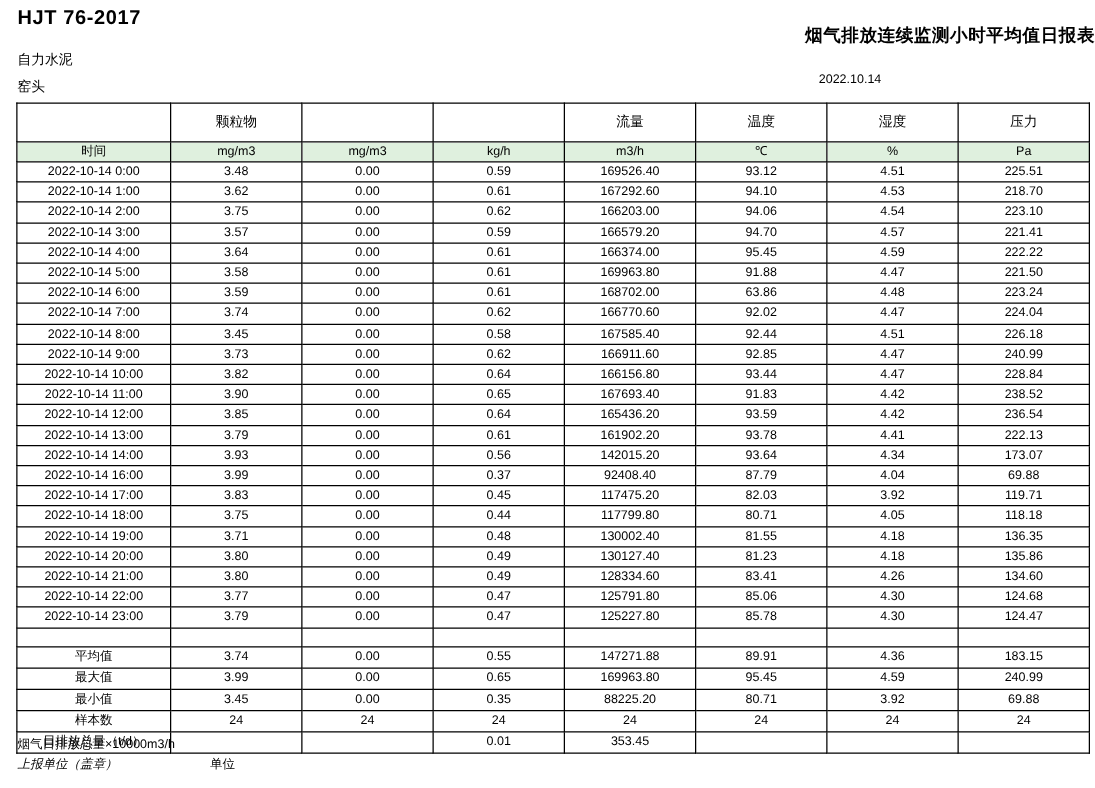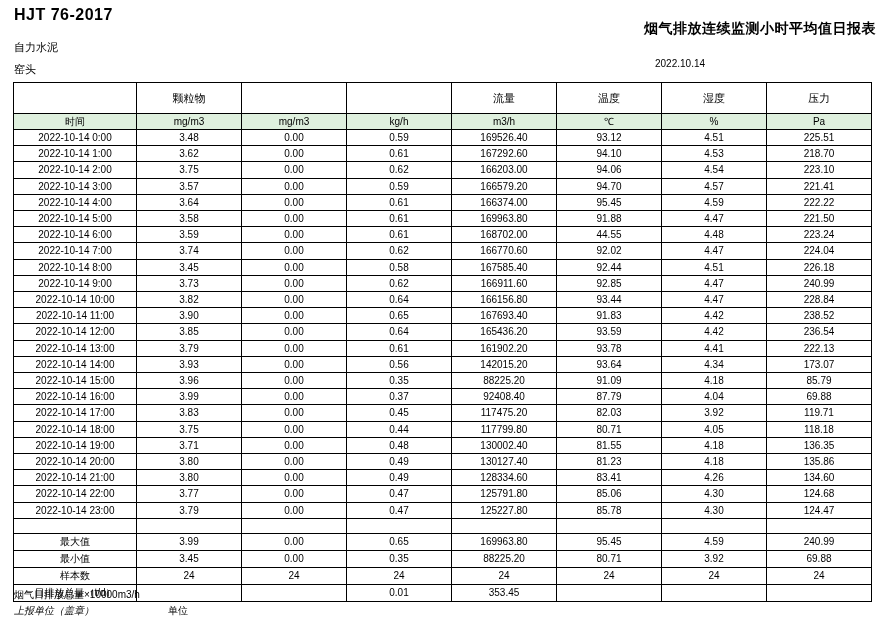--- a/index.html
+++ b/index.html
@@ -221,21 +221,21 @@
         <td>91.88</td>
         <td>4.47</td>
         <td>221.50</td>
       </tr>
       <tr class="data-row">
         <td>2022-10-14  6:00</td>
         <td>3.59</td>
         <td>0.00</td>
         <td>0.61</td>
         <td>168702.00</td>
-        <td>44.55</td>
+        <td>63.86</td>
         <td>4.48</td>
         <td>223.24</td>
       </tr>
       <tr class="data-row">
         <td>2022-10-14  7:00</td>
         <td>3.74</td>
         <td>0.00</td>
         <td>0.62</td>
         <td>166770.60</td>
         <td>92.02</td>
@@ -306,30 +306,20 @@
         <td>2022-10-14 14:00</td>
         <td>3.93</td>
         <td>0.00</td>
         <td>0.56</td>
         <td>142015.20</td>
         <td>93.64</td>
         <td>4.34</td>
         <td>173.07</td>
       </tr>
       <tr class="data-row">
-        <td>2022-10-14 15:00</td>
-        <td>3.96</td>
-        <td>0.00</td>
-        <td>0.35</td>
-        <td>88225.20</td>
-        <td>91.09</td>
-        <td>4.18</td>
-        <td>85.79</td>
-      </tr>
-      <tr class="data-row">
         <td>2022-10-14 16:00</td>
         <td>3.99</td>
         <td>0.00</td>
         <td>0.37</td>
         <td>92408.40</td>
         <td>87.79</td>
         <td>4.04</td>
         <td>69.88</td>
       </tr>
       <tr class="data-row">
@@ -408,20 +398,30 @@
         <td></td>
         <td></td>
         <td></td>
         <td></td>
         <td></td>
         <td></td>
         <td></td>
       </tr>
 
       <tr class="summary-row">
+        <td>平均值</td>
+        <td>3.74</td>
+        <td>0.00</td>
+        <td>0.55</td>
+        <td>147271.88</td>
+        <td>89.91</td>
+        <td>4.36</td>
+        <td>183.15</td>
+      </tr>
+      <tr class="summary-row">
         <td>最大值</td>
         <td>3.99</td>
         <td>0.00</td>
         <td>0.65</td>
         <td>169963.80</td>
         <td>95.45</td>
         <td>4.59</td>
         <td>240.99</td>
       </tr>
       <tr class="summary-row">

